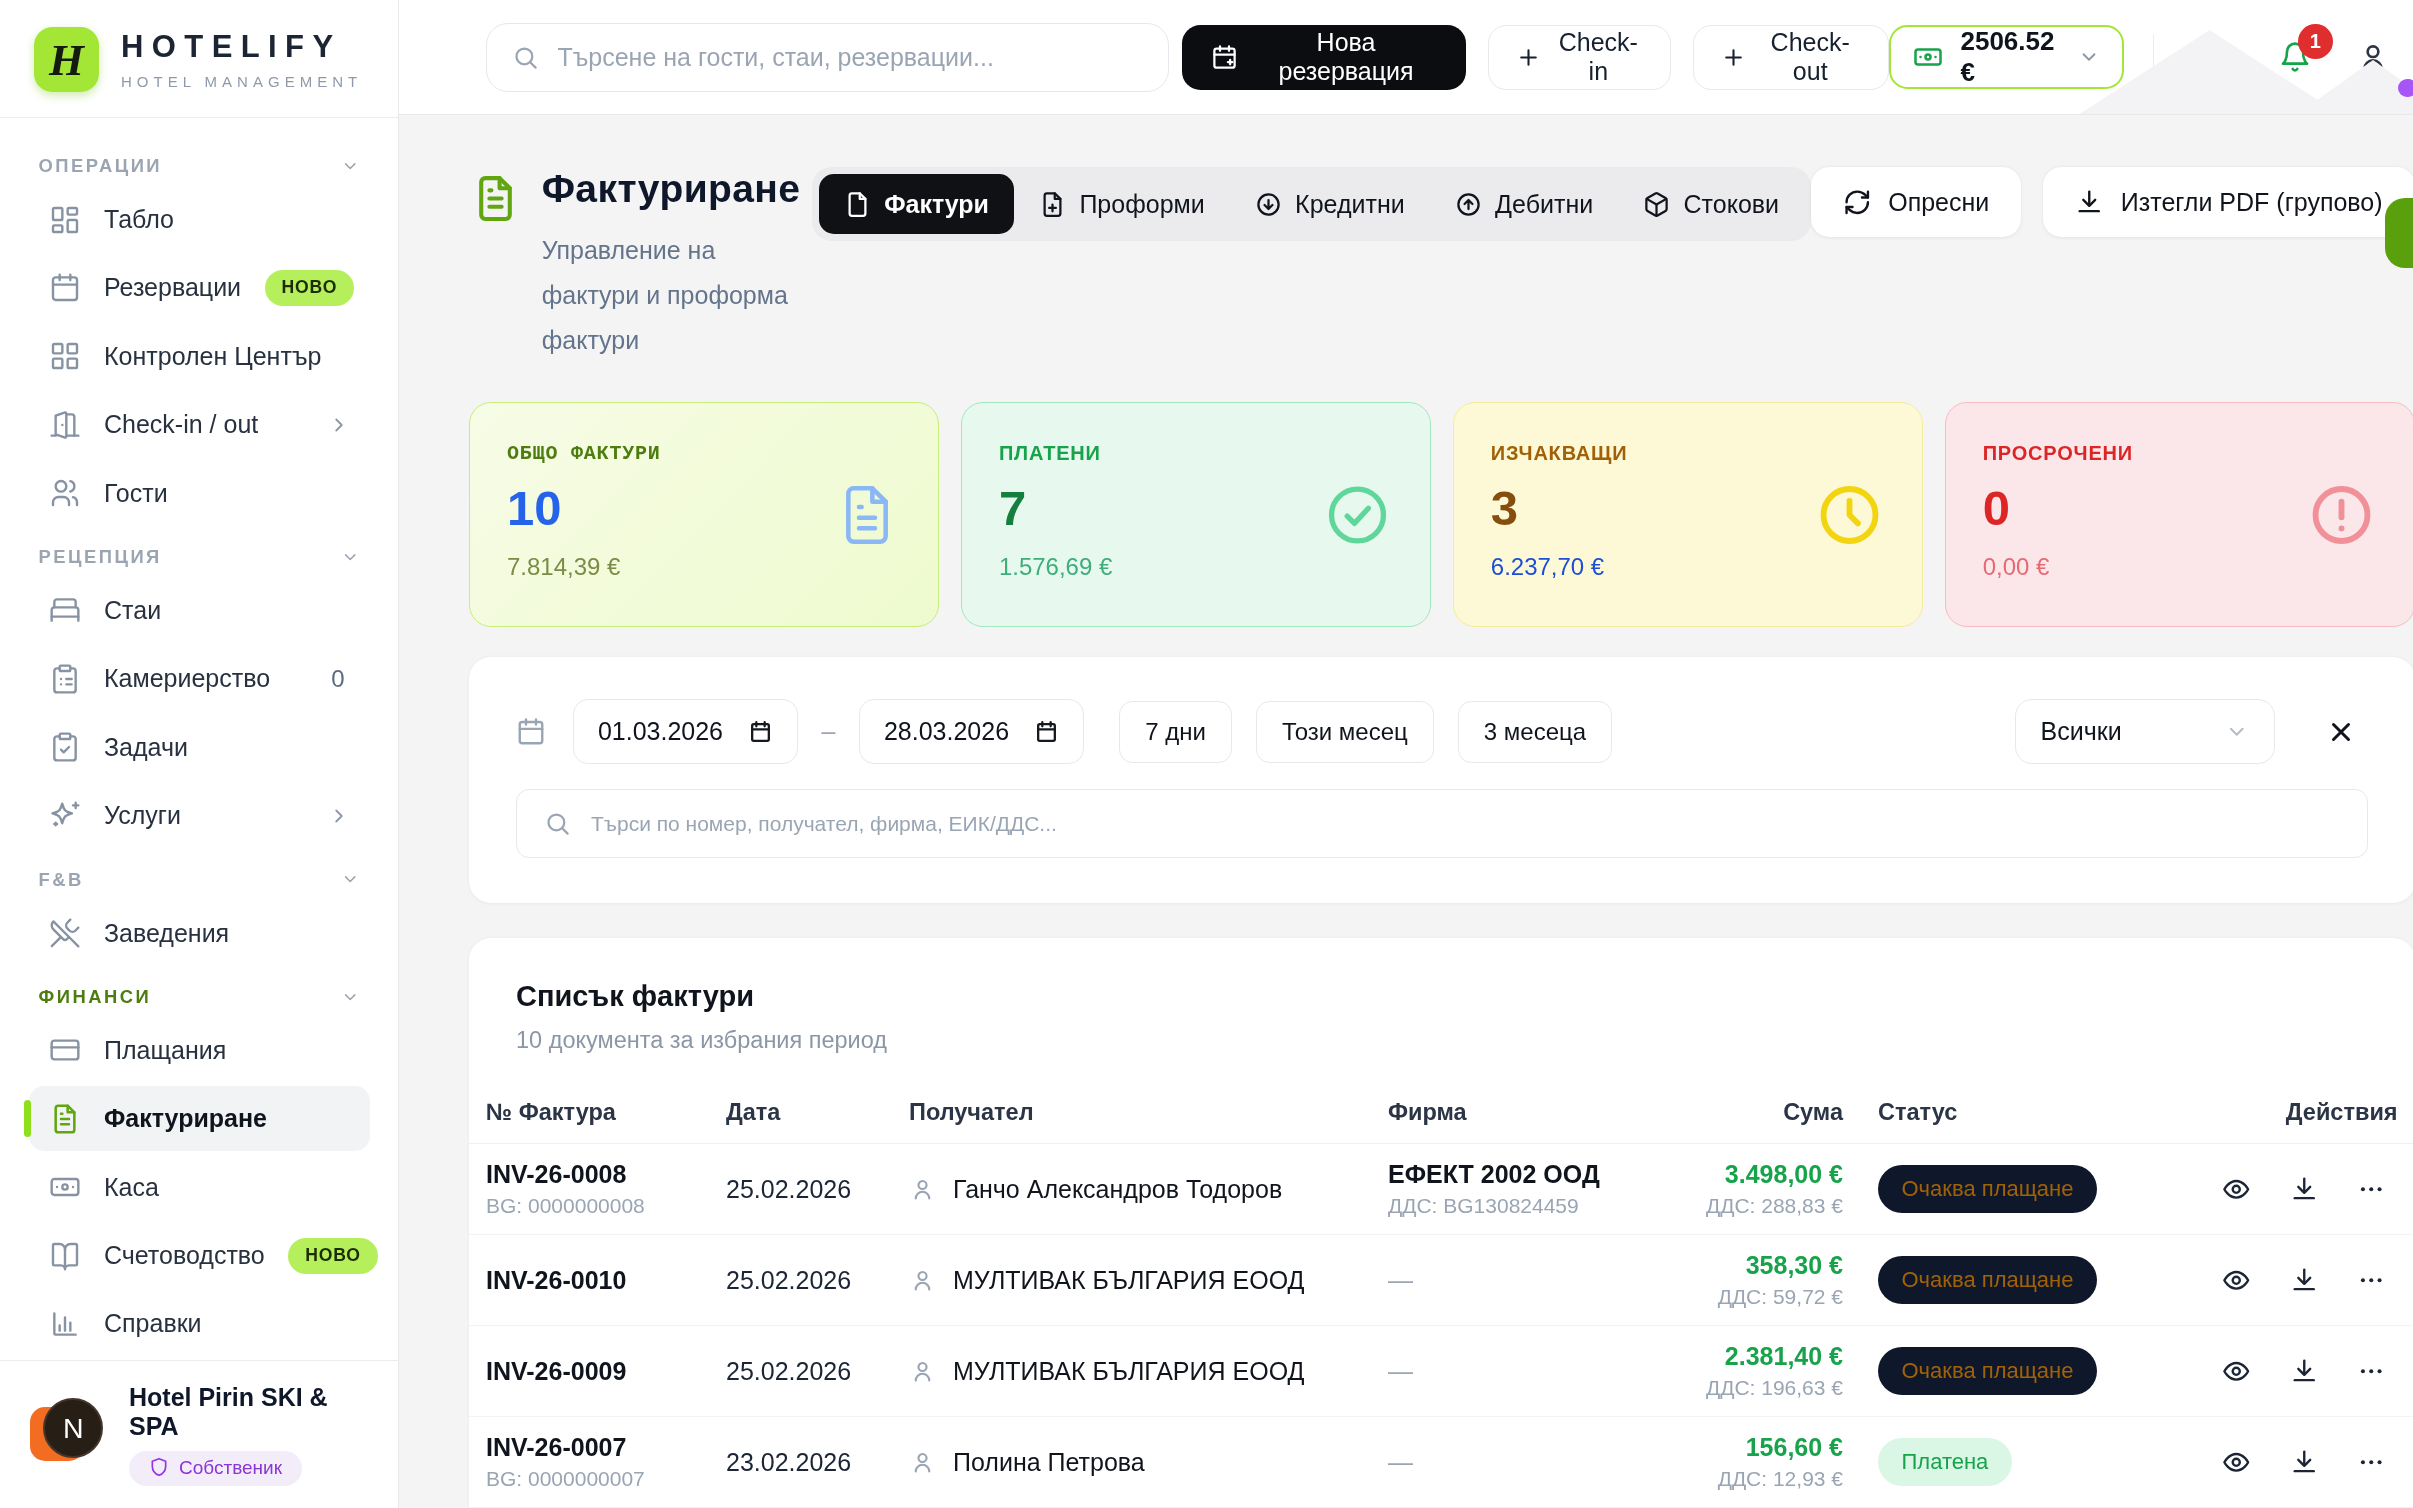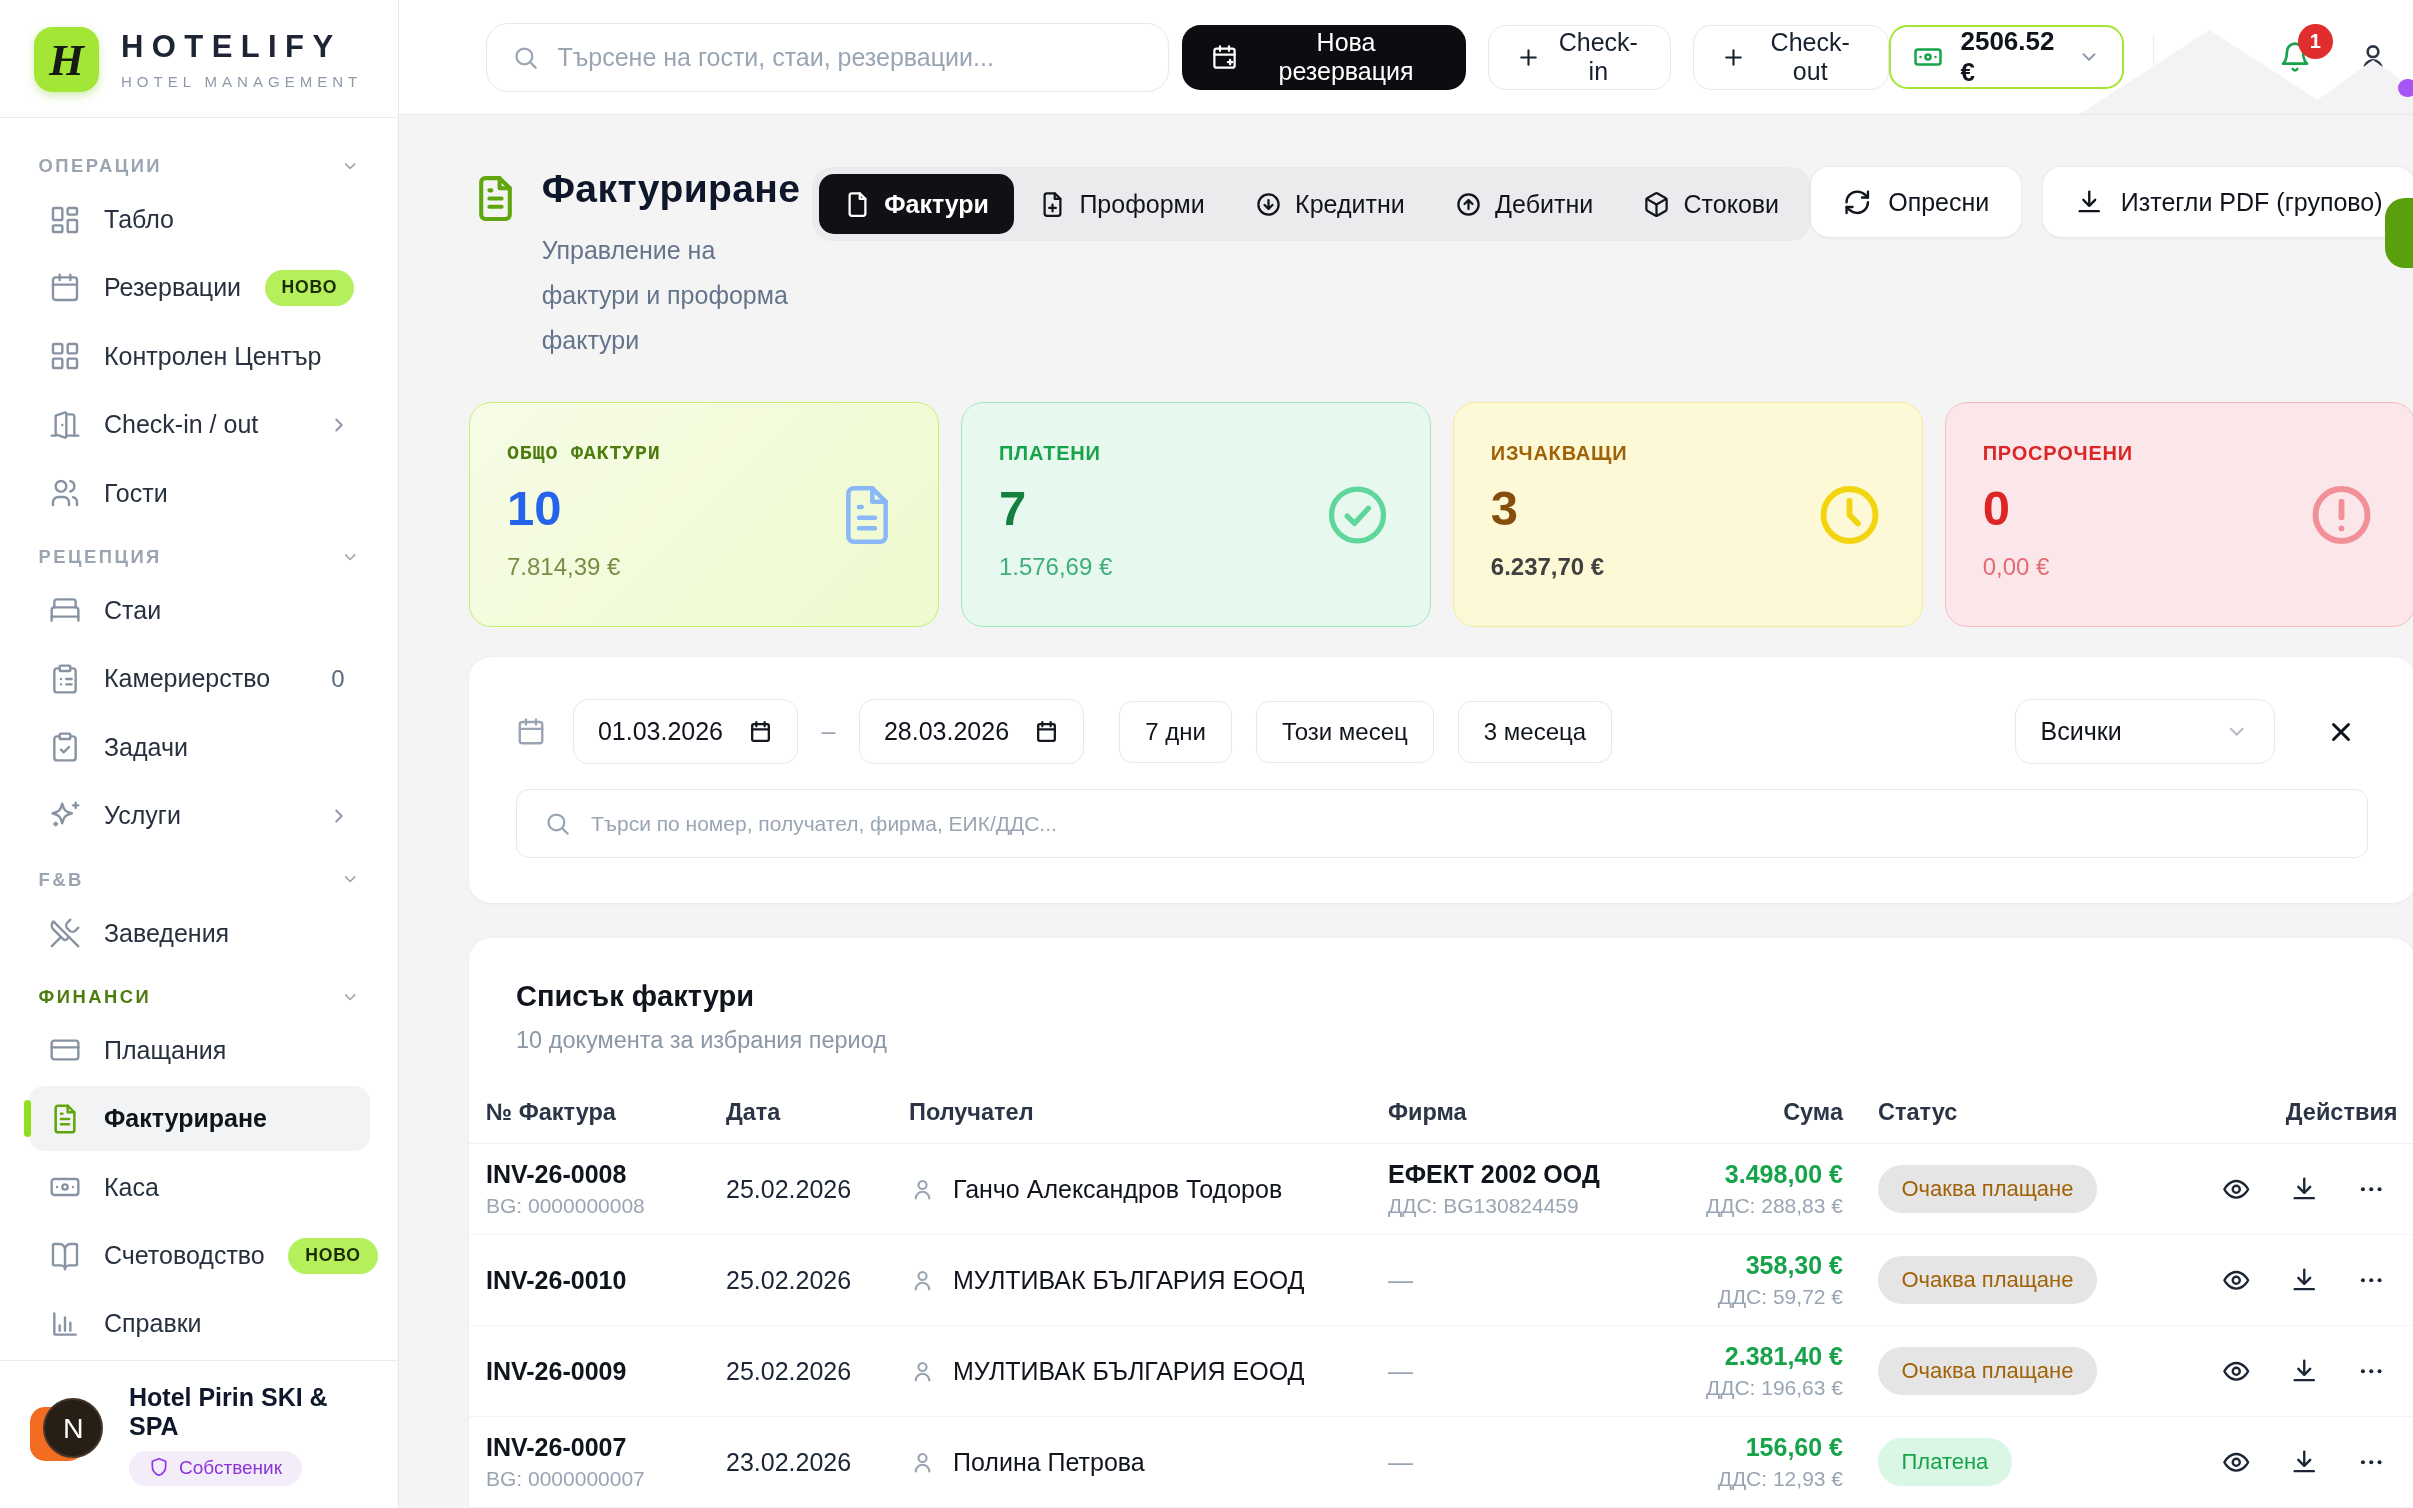--- a/index.html
+++ b/index.html
@@ -101,21 +101,21 @@
   .stat { flex:1; height:225px; border-radius:22px; border:1.7px solid; padding:39px 37px; position:relative; }
   .stat-label { font-size:20px; font-weight:700; letter-spacing:0.8px; }
   .stat-value { font-size:49px; font-weight:800; margin-top:15px; }
   .stat-amount { font-size:24px; margin-top:17px; }
   .stat-ic { position:absolute; right:39px; top:50%; transform:translateY(-50%); }
   .stat.total { background:linear-gradient(135deg,#f7fce6,#eeface); border-color:#c8ee78; }
   .stat.total .stat-label { color:#4d7c0f;font-family:Liberation Mono, monospace; } .stat.total .stat-value { color:#2563eb; } .stat.total .stat-amount { color:#7c8b45; }
   .stat.paid { background:#e7f8ef; border-color:#a2e8bf; }
   .stat.paid .stat-label { color:#16a34a; } .stat.paid .stat-value { color:#15803d; } .stat.paid .stat-amount { color:#3fae79; }
   .stat.pending { background:#fdf9d6; border-color:#f4ec9c; }
-  .stat.pending .stat-label { color:#a16207; } .stat.pending .stat-value { color:#854d0e; } .stat.pending .stat-amount { color:#404040;font-weight:bold; }
+  .stat.pending .stat-label { color:#a16207; } .stat.pending .stat-value { color:#854d0e; } .stat.pending .stat-amount { color:#1d4ed8; }
   .stat.overdue { background:#fbe7e9; border-color:#f6bcc1; }
   .stat.overdue .stat-label { color:#dc2626; } .stat.overdue .stat-value { color:#dc2626; } .stat.overdue .stat-amount { color:#e56a75; }
 
   
   .filter-card { background:#fff; border-radius:22px; padding:42px 47px 45px; margin-bottom:35px;
                  box-shadow:0 0.8px 3.4px rgba(15,23,42,.05); }
   .filter-row1 { display:flex; align-items:center; gap:24px; margin-bottom:25px; }
   .cal-lead { color:#9aa5b4; margin-right:3.4px; }
   .date-box { display:flex; align-items:center; gap:25px; border:1.7px solid #e6e8eb; border-radius:15px;
               height:65px; padding:0 23.5px; font-size:25px; color:#0f141d; cursor:pointer; }
@@ -150,21 +150,21 @@
   .rcell { display:flex; align-items:center; gap:17px; font-size:25px; color:#10141c; }
   .rcell .pic { color:#9aa5b4; flex:0 0 auto; }
   .ccell { font-size:25px; font-weight:700; color:#0f141d; }
   .ccell-sub { font-size:21px; color:#9aa5b4; margin-top:5.9px; font-weight:400; }
   .ccell.empty { color:#9aa5b4; font-weight:400; }
   .amt { text-align:right; }
   .amt-main { font-size:25px; font-weight:700; color:#16a34a; }
   .amt-vat { font-size:21px; color:#9aa5b4; margin-top:5.9px; }
   .scell { padding-left:35px; }
   .pill { display:inline-flex; padding:11px 23.5px; border-radius:837px; font-size:22px; font-weight:500; white-space:nowrap; }
-  .pill.pending { background:#e5e5e5; color:#a16207;text-align:right; }
+  .pill.pending { background:#0f172a; color:#a16207;text-align:right; }
   .pill.paid { background:#d9f7e4; color:#16a34a; }
   .acell { display:flex; justify-content:flex-end; gap:39px; color:#1b2535; padding-right:11.7px; }
   .act { cursor:pointer; }
 </style>
 </head>
 <body>
 
 <aside class="sidebar">
   <div class="logo-row">
     <div class="logo-sq">H</div>

